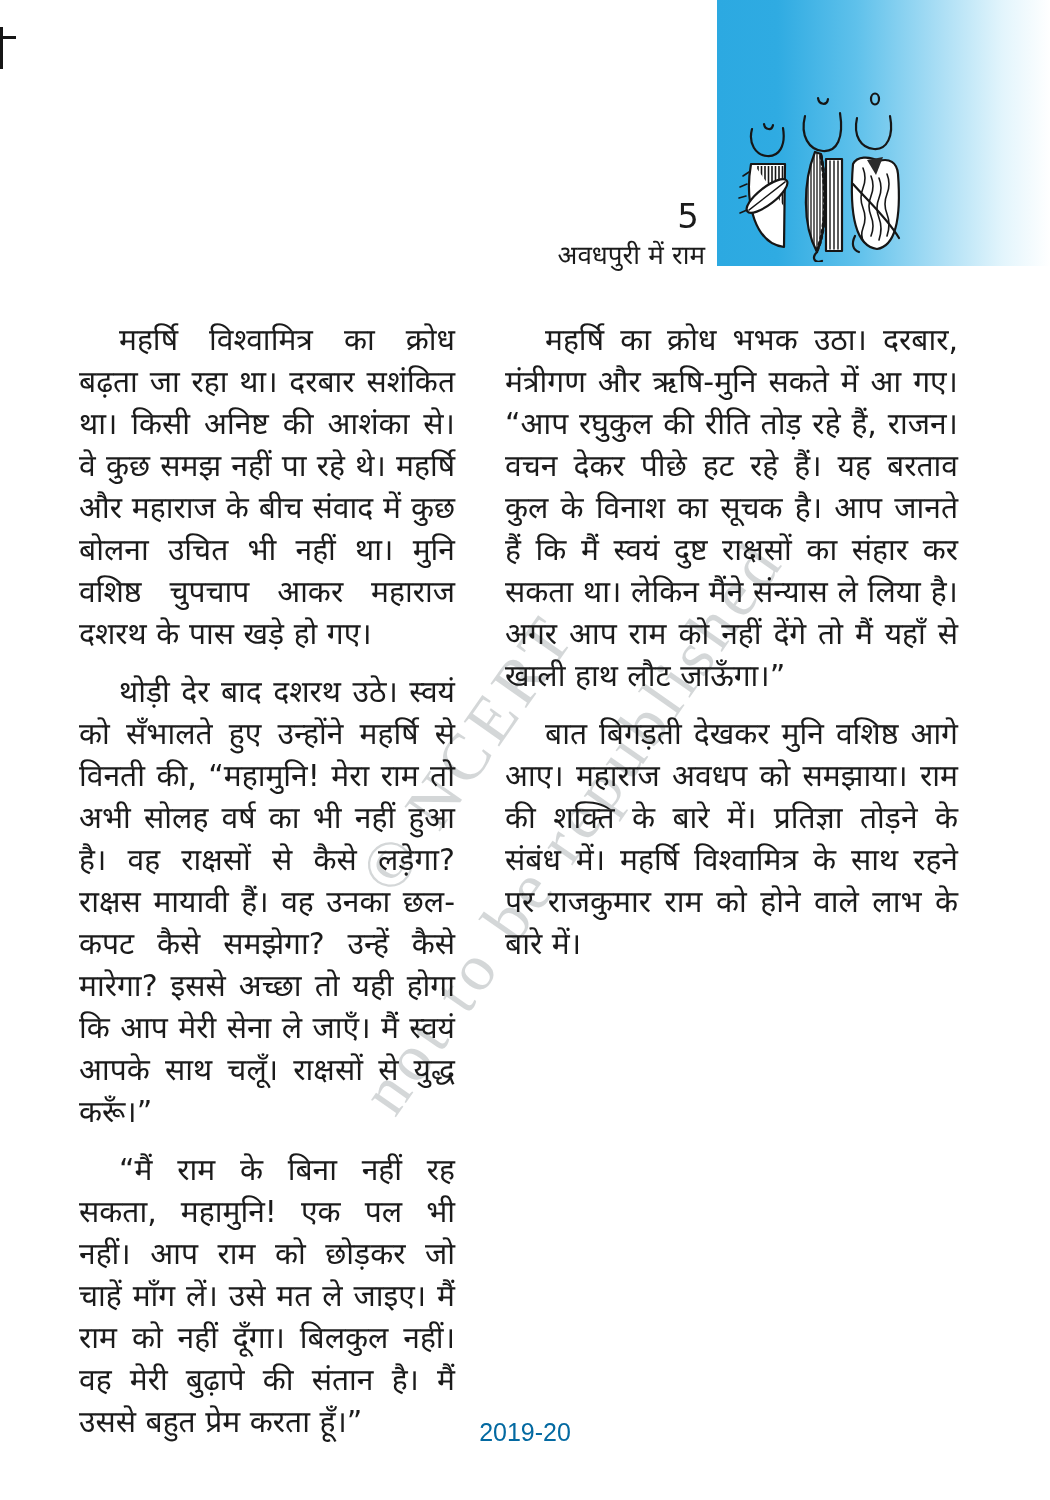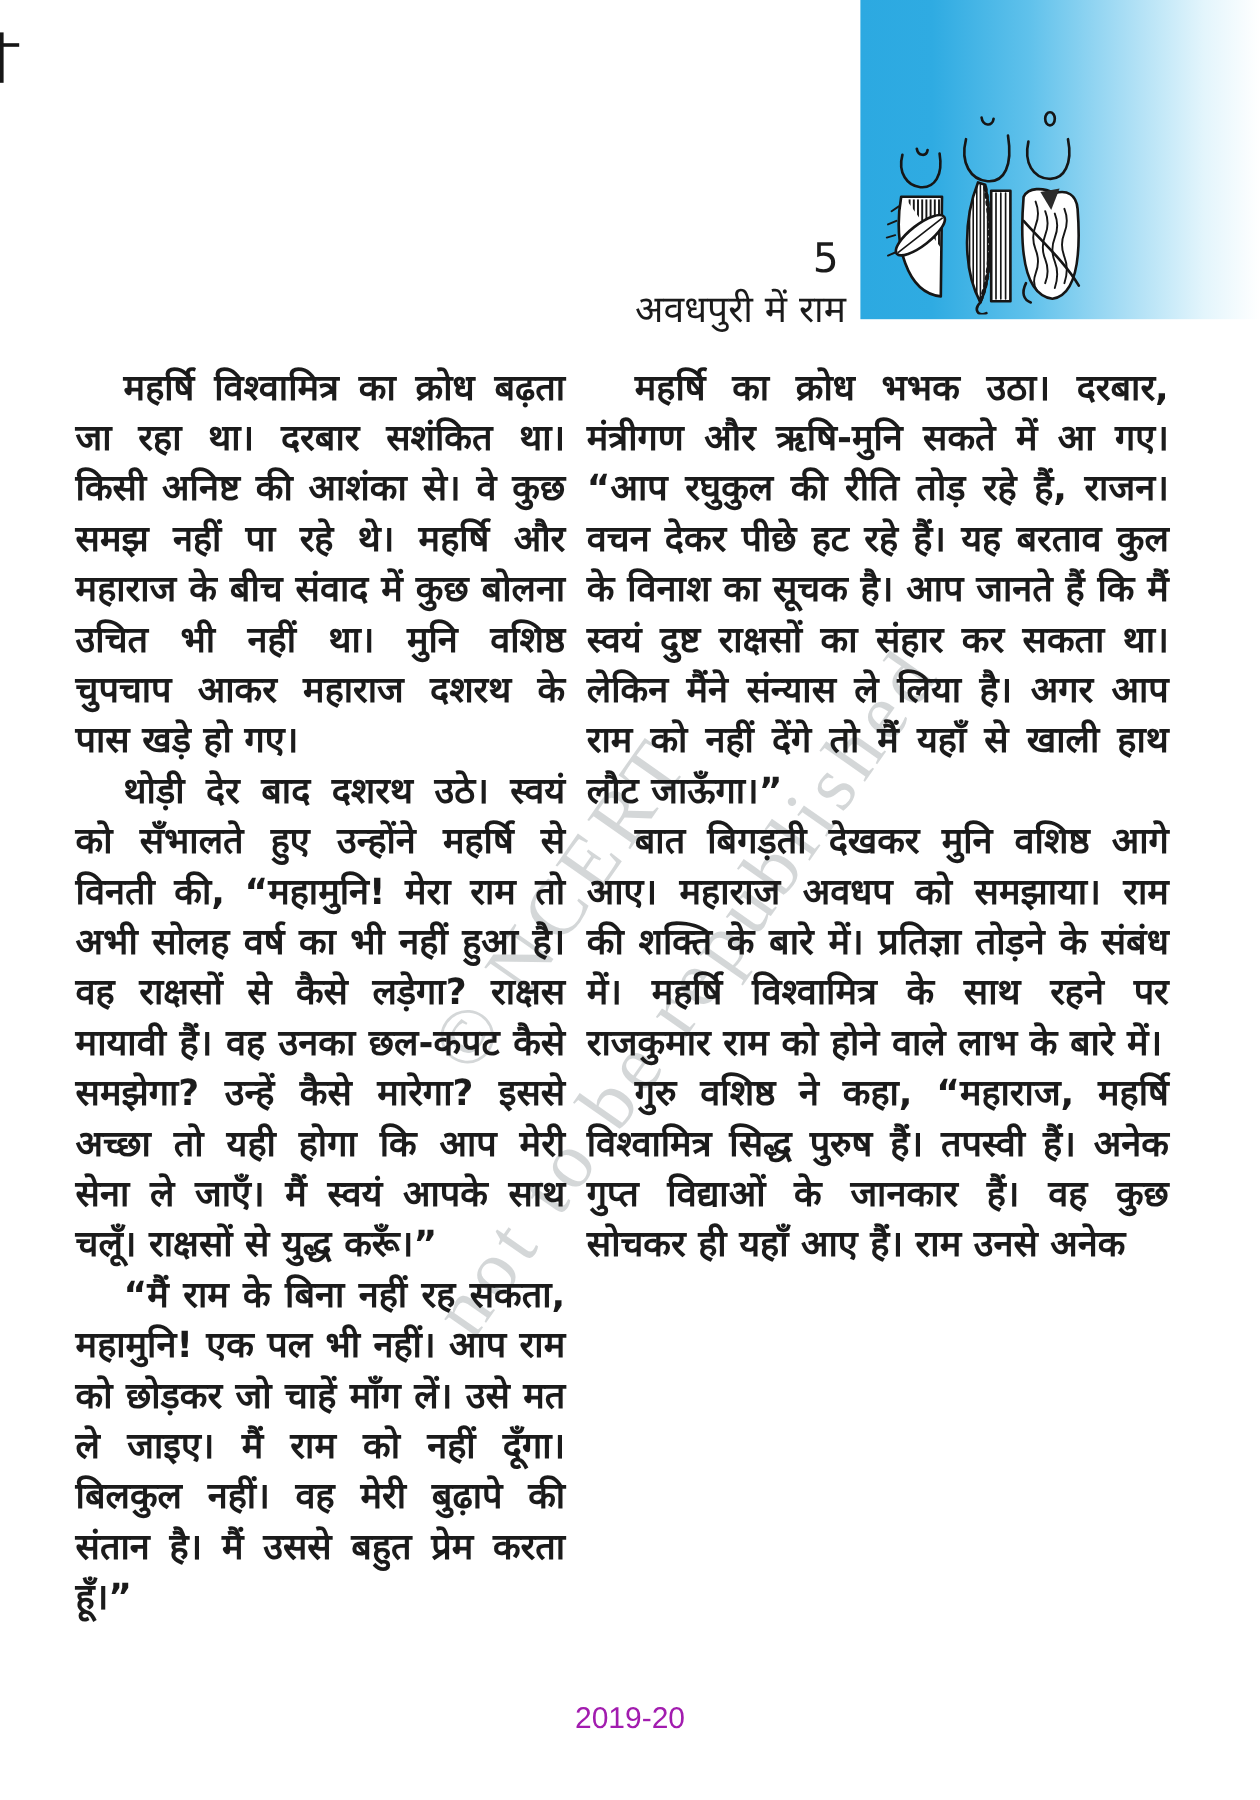--- a/index.html
+++ b/index.html
@@ -25,21 +25,21 @@
     background:linear-gradient(90deg,#2CA9E1 0%,#2FABE2 18%,#5FC1EB 42%,#A5DCF4 65%,#E3F5FC 86%,#FFFFFF 100%);
   }
   .banner svg{position:absolute;left:12px;top:86px;}
 
   
   .header-block{
     position:absolute;top:198px;left:505px;width:200px;
     text-align:right;line-height:1.1;
   }
   .page-number{font-size:34px;color:#1b1b1b;padding-right:6px;}
-  .chapter-title{font-size:31px;margin-top:6px;white-space:nowrap;}
+  .chapter-title{font-size:26px;margin-top:6px;white-space:nowrap;}
 
   
   .watermark{
     position:absolute;left:60px;top:600px;width:920px;height:380px;
     display:flex;flex-direction:column;align-items:center;justify-content:center;
     gap:52px;
     transform:rotate(-55deg);
     pointer-events:none;
     font-family:"Liberation Serif",serif;
     color:rgba(114,122,127,0.30);
@@ -47,28 +47,28 @@
   }
 
   
   .col{
     position:absolute;top:303px;
     font-size:30px;line-height:42px;
     text-align:justify;
   }
   .col-left{left:63px;width:408px;}
   .col-right{left:489px;width:485px;}
-  .para{margin:0;text-indent:40px;font-weight:bold;}
+  .para{margin:16px;text-indent:40px;}
 
   
   .footer{
     position:absolute;left:0;top:1418px;width:1050px;
     text-align:center;
     font-family:"Liberation Sans",sans-serif;
-    font-size:25px;color:#a21caf;
+    font-size:25px;color:#0369a1;
   }
 </style>
 </head>
 <body>
 
 <div class="page">
 
   <div class="mark mark-left-h"></div>
   <div class="mark mark-left-v"></div>
   <div class="mark mark-tr-v"></div>
@@ -132,20 +132,19 @@
 
   <div class="col col-left">
     <p class="para">महर्षि विश्वामित्र का क्रोध बढ़ता जा रहा था। दरबार सशंकित था। किसी अनिष्ट की आशंका से। वे कुछ समझ नहीं पा रहे थे। महर्षि और महाराज के बीच संवाद में कुछ बोलना उचित भी नहीं था। मुनि वशिष्ठ चुपचाप आकर महाराज दशरथ के पास खड़े हो गए।</p>
     <p class="para">थोड़ी देर बाद दशरथ उठे। स्वयं को सँभालते हुए उन्होंने महर्षि से विनती की, “महामुनि! मेरा राम तो अभी सोलह वर्ष का भी नहीं हुआ है। वह राक्षसों से कैसे लड़ेगा? राक्षस मायावी हैं। वह उनका छल-कपट कैसे समझेगा? उन्हें कैसे मारेगा? इससे अच्छा तो यही होगा कि आप मेरी सेना ले जाएँ। मैं स्वयं आपके साथ चलूँ। राक्षसों से युद्ध करूँ।”</p>
     <p class="para">“मैं राम के बिना नहीं रह सकता, महामुनि! एक पल भी नहीं। आप राम को छोड़कर जो चाहें माँग लें। उसे मत ले जाइए। मैं राम को नहीं दूँगा। बिलकुल नहीं। वह मेरी बुढ़ापे की संतान है। मैं उससे बहुत प्रेम करता हूँ।”</p>
   </div>
 
   <div class="col col-right">
     <p class="para">महर्षि का क्रोध भभक उठा। दरबार, मंत्रीगण और ऋषि-मुनि सकते में आ गए। “आप रघुकुल की रीति तोड़ रहे हैं, राजन। वचन देकर पीछे हट रहे हैं। यह बरताव कुल के विनाश का सूचक है। आप जानते हैं कि मैं स्वयं दुष्ट राक्षसों का संहार कर सकता था। लेकिन मैंने संन्यास ले लिया है। अगर आप राम को नहीं देंगे तो मैं यहाँ से खाली हाथ लौट जाऊँगा।”</p>
     <p class="para">बात बिगड़ती देखकर मुनि वशिष्ठ आगे आए। महाराज अवधप को समझाया। राम की शक्ति के बारे में। प्रतिज्ञा तोड़ने के संबंध में। महर्षि विश्वामित्र के साथ रहने पर राजकुमार राम को होने वाले लाभ के बारे में।</p>
-    <p class="para">गुरु वशिष्ठ ने कहा, “महाराज, महर्षि विश्वामित्र सिद्ध पुरुष हैं। तपस्वी हैं। अनेक गुप्त विद्याओं के जानकार हैं। वह कुछ सोचकर ही यहाँ आए हैं। राम उनसे अनेक</p>
   </div>
 
   <div class="footer">
     <span>2019-20</span>
   </div>
 
 </div>
 
 </body></html>

